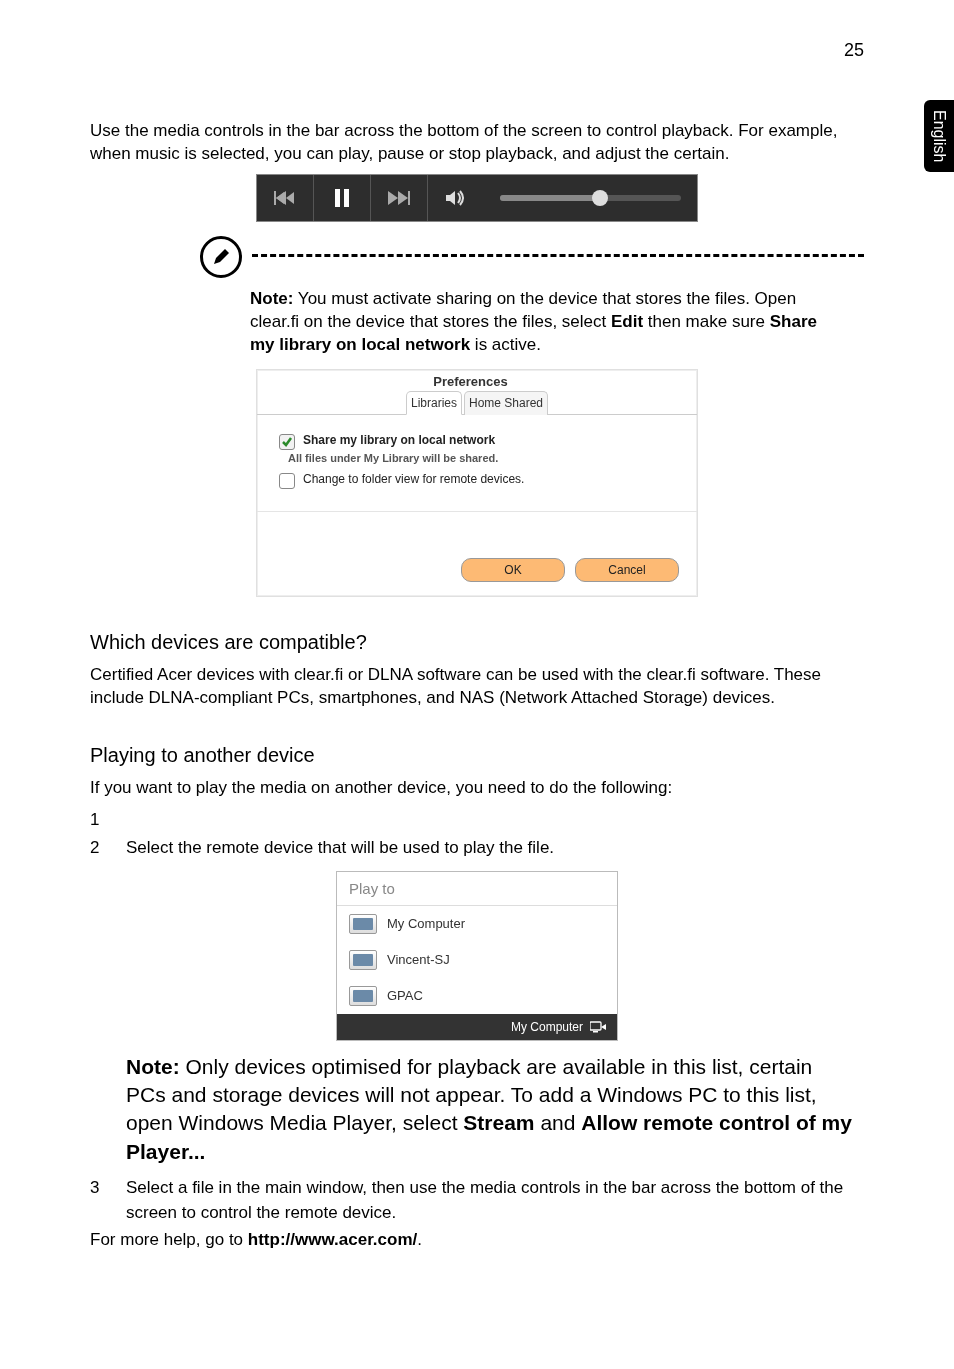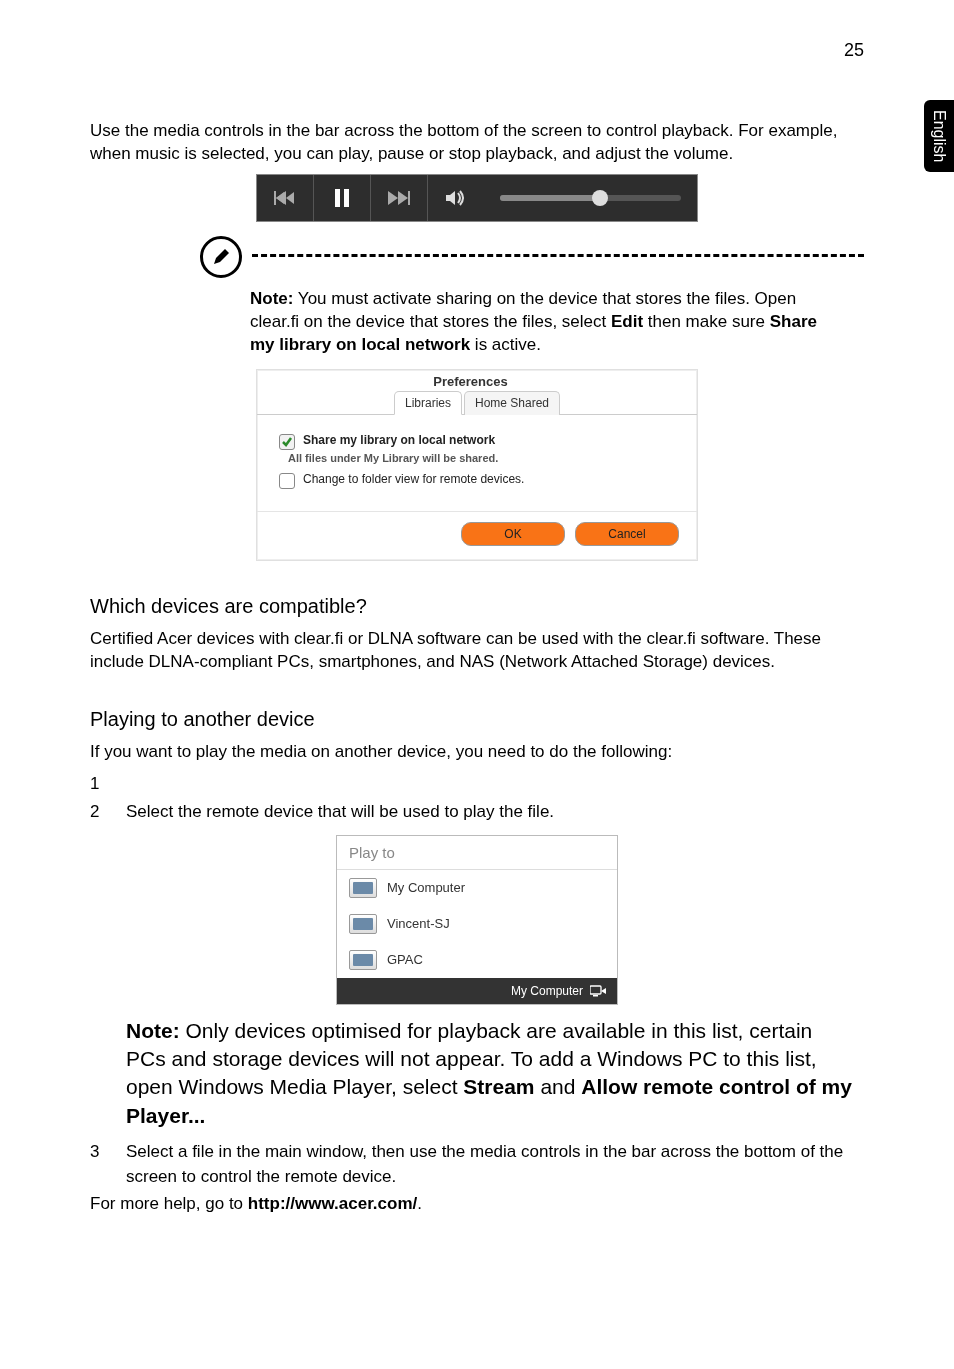--- a/index.html
+++ b/index.html
@@ -137,21 +137,21 @@
     font-weight: bold;
     padding: 4px 13px 2px 0;
     color: #333;
   }
   .pref-tabs {
     display: flex;
     justify-content: center;
     border-bottom: 1px solid #ccc;
   }
   .pref-tab {
-    padding: 4px 10px;
+    padding: 4px 4px;
     font-size: 12px;
     border: 1px solid #ccc;
     border-bottom: none;
     background: #f5f5f5;
     color: #333;
     border-top-left-radius: 5px;
     border-top-right-radius: 5px;
     margin: 0 1px -1px 1px;
   }
   .pref-tab.active {
@@ -208,23 +208,24 @@
     justify-content: flex-end;
     gap: 10px;
     padding: 0 18px 14px 18px;
   }
   .pref-btn {
     min-width: 70px;
     padding: 4px 16px;
     font-size: 12px;
     border: 1px solid #999;
     border-radius: 10px;
-    background: #f97316;
+    background: #fdba74;
     text-align: center;
     color: #222;
+    margin-top: 36px;
   }
 
   h2.section {
     font-size: 20px;
     font-weight: normal;
     margin: 34px 0 10px 0;
     color: #000;
   }
 
   
@@ -315,21 +316,21 @@
   }
 </style>
 </head>
 <body>
 
 <div class="page">
   <div class="page-number">25</div>
   <div class="side-tab">English</div>
 
   <div class="content">
-    <p class="para">Use the media controls in the bar across the bottom of the screen to control playback. For example, when music is selected, you can play, pause or stop playback, and adjust the volume.</p>
+    <p class="para">Use the media controls in the bar across the bottom of the screen to control playback. For example, when music is selected, you can play, pause or stop playback, and adjust the certain.</p>
 
     <div class="media-bar">
       <div class="mb-btn">
         <svg width="22" height="14" viewBox="0 0 22 14">
           <rect x="0" y="0" width="2" height="14" fill="#aaa"></rect>
           <polygon points="12,7 4,1 4,13" fill="#aaa" transform="scale(-1,1) translate(-14,0)"></polygon>
           <polygon points="22,7 14,1 14,13" fill="#aaa" transform="scale(-1,1) translate(-34,0)"></polygon>
           <polygon points="2,0 2,14 12,7" fill="#aaa" transform="scale(-1,1) translate(-14,0)"></polygon>
         </svg>
       </div>

